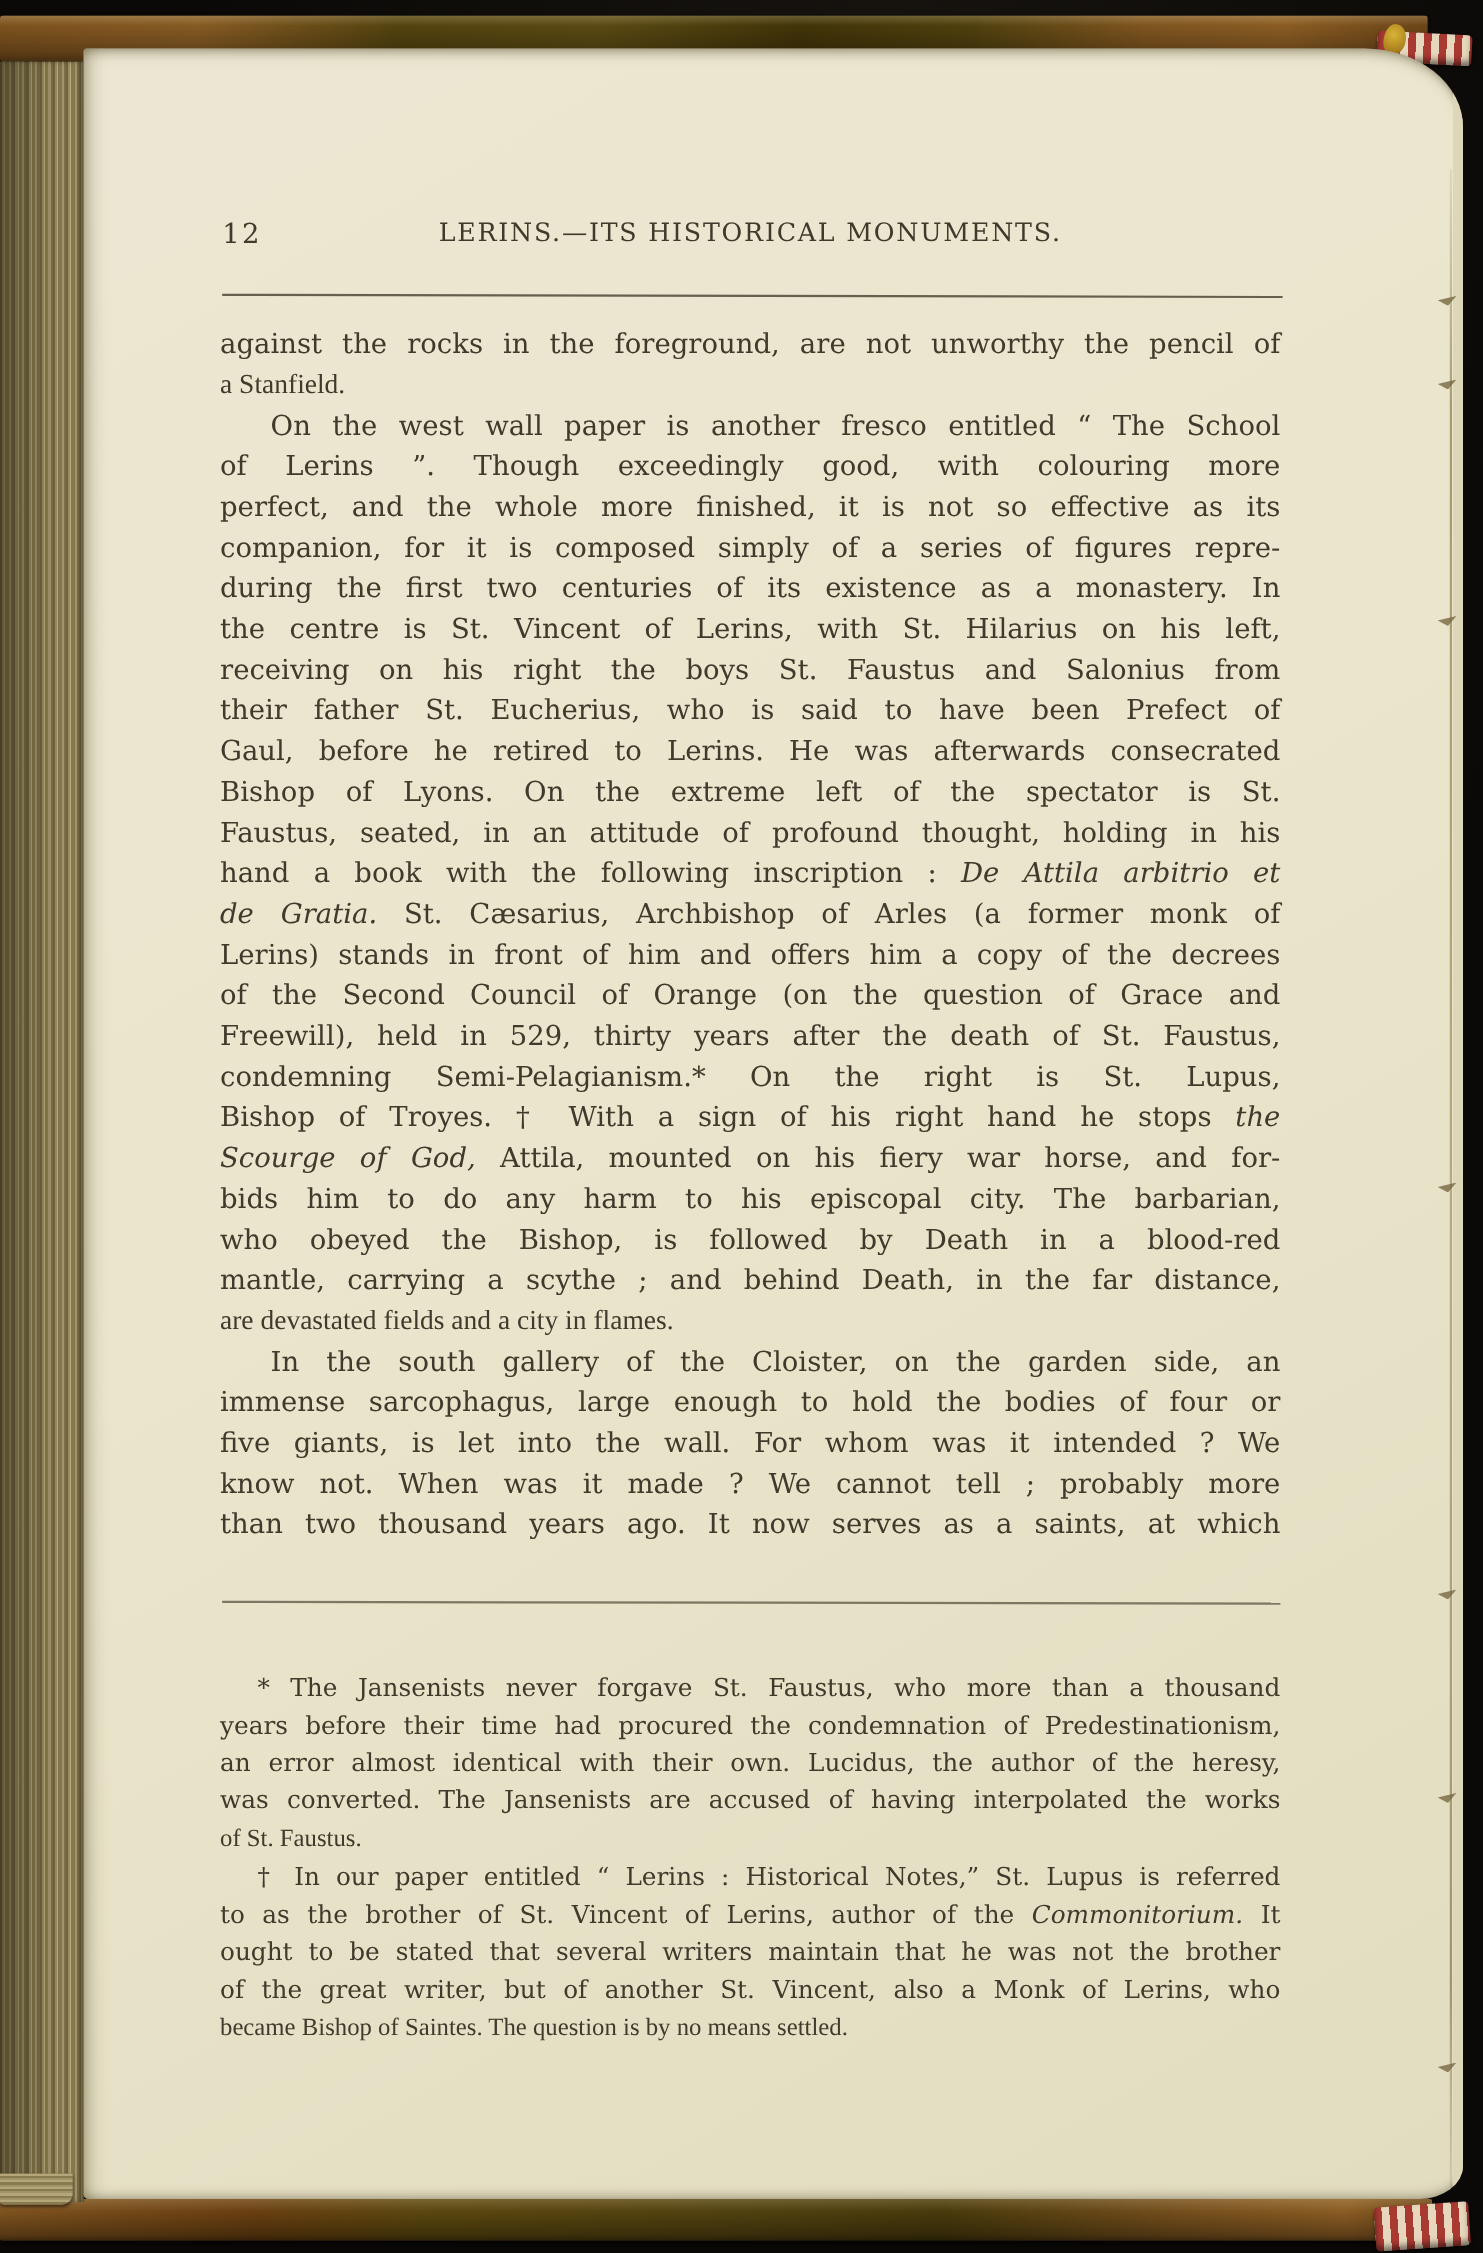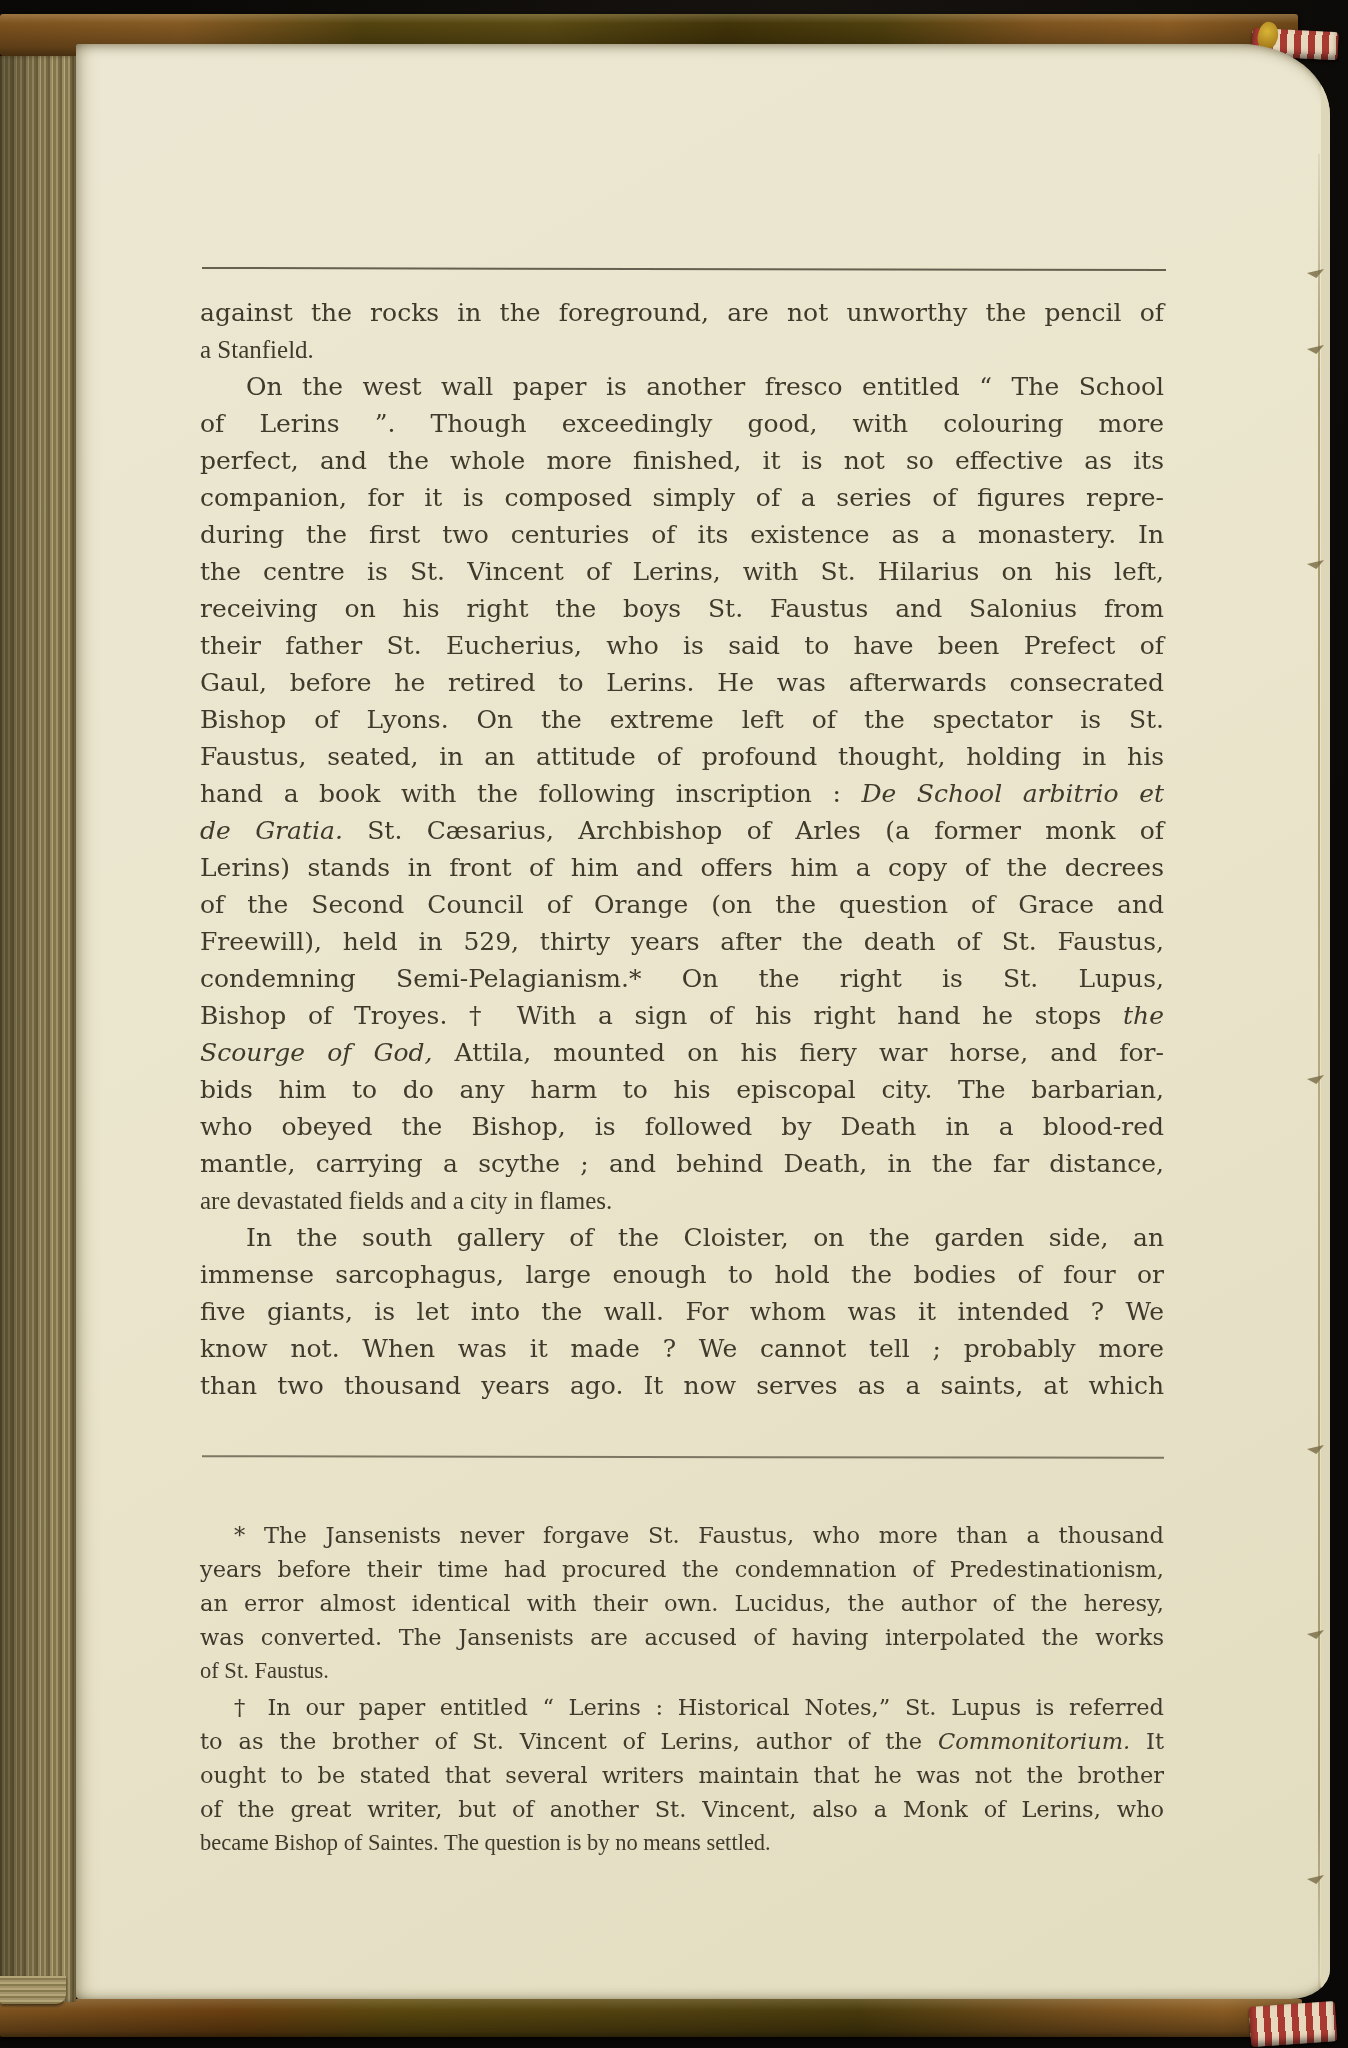--- a/index.html
+++ b/index.html
@@ -109,40 +109,44 @@
     <div class="edge-strip"></div>
     <div class="crease"></div>
     <div class="nick" style="top:225px"></div>
     <div class="nick" style="top:301px"></div>
     <div class="nick" style="top:516px"></div>
     <div class="nick" style="top:1031px"></div>
     <div class="nick" style="top:1401px"></div>
     <div class="nick" style="top:1586px"></div>
     <div class="nick" style="top:1831px"></div>
 
+    <div class="header">
+      <span class="pageno">12</span>
+      <span class="title">LERINS.—ITS HISTORICAL MONUMENTS.</span>
+    </div>
     <div class="rule"></div>
 
     <div class="body-flow" id="body-flow">
         <div class="para">
           <div class="line first"><span>against the rocks in the foreground, are not unworthy the pencil of</span></div>
           <div class="line lastline"><span>a Stanfield.</span></div>
         </div>
         <div class="para indent">
           <div class="line first"><span>On the west wall paper is another fresco entitled “ The School</span></div>
           <div class="line"><span>of Lerins ”. Though exceedingly good, with colouring more</span></div>
           <div class="line"><span>perfect, and the whole more finished, it is not so effective as its</span></div>
           <div class="line"><span>companion, for it is composed simply of a series of figures repre-</span></div>
           <div class="line"><span>during the first two centuries of its existence as a monastery. In</span></div>
           <div class="line"><span>the centre is St. Vincent of Lerins, with St. Hilarius on his left,</span></div>
           <div class="line"><span>receiving on his right the boys St. Faustus and Salonius from</span></div>
           <div class="line"><span>their father St. Eucherius, who is said to have been Prefect of</span></div>
           <div class="line"><span>Gaul, before he retired to Lerins. He was afterwards consecrated</span></div>
           <div class="line"><span>Bishop of Lyons. On the extreme left of the spectator is St.</span></div>
           <div class="line"><span>Faustus, seated, in an attitude of profound thought, holding in his</span></div>
-          <div class="line"><span>hand a book with the following inscription : </span><span class="it">De School arbitrio et</span></div>
+          <div class="line"><span>hand a book with the following inscription : </span><span class="it">De Attila arbitrio et</span></div>
           <div class="line"><span class="it">de Gratia.</span><span> St. Cæsarius, Archbishop of Arles (a former monk of</span></div>
           <div class="line"><span>Lerins) stands in front of him and offers him a copy of the decrees</span></div>
           <div class="line"><span>of the Second Council of Orange (on the question of Grace and</span></div>
           <div class="line"><span>Freewill), held in 529, thirty years after the death of St. Faustus,</span></div>
           <div class="line"><span>condemning Semi-Pelagianism.* On the right is St. Lupus,</span></div>
           <div class="line"><span>Bishop of Troyes. † With a sign of his right hand he stops </span><span class="it">the</span></div>
           <div class="line"><span class="it">Scourge of God,</span><span> Attila, mounted on his fiery war horse, and for-</span></div>
           <div class="line"><span>bids him to do any harm to his episcopal city. The barbarian,</span></div>
           <div class="line"><span>who obeyed the Bishop, is followed by Death in a blood-red</span></div>
           <div class="line"><span>mantle, carrying a scythe ; and behind Death, in the far distance,</span></div>

